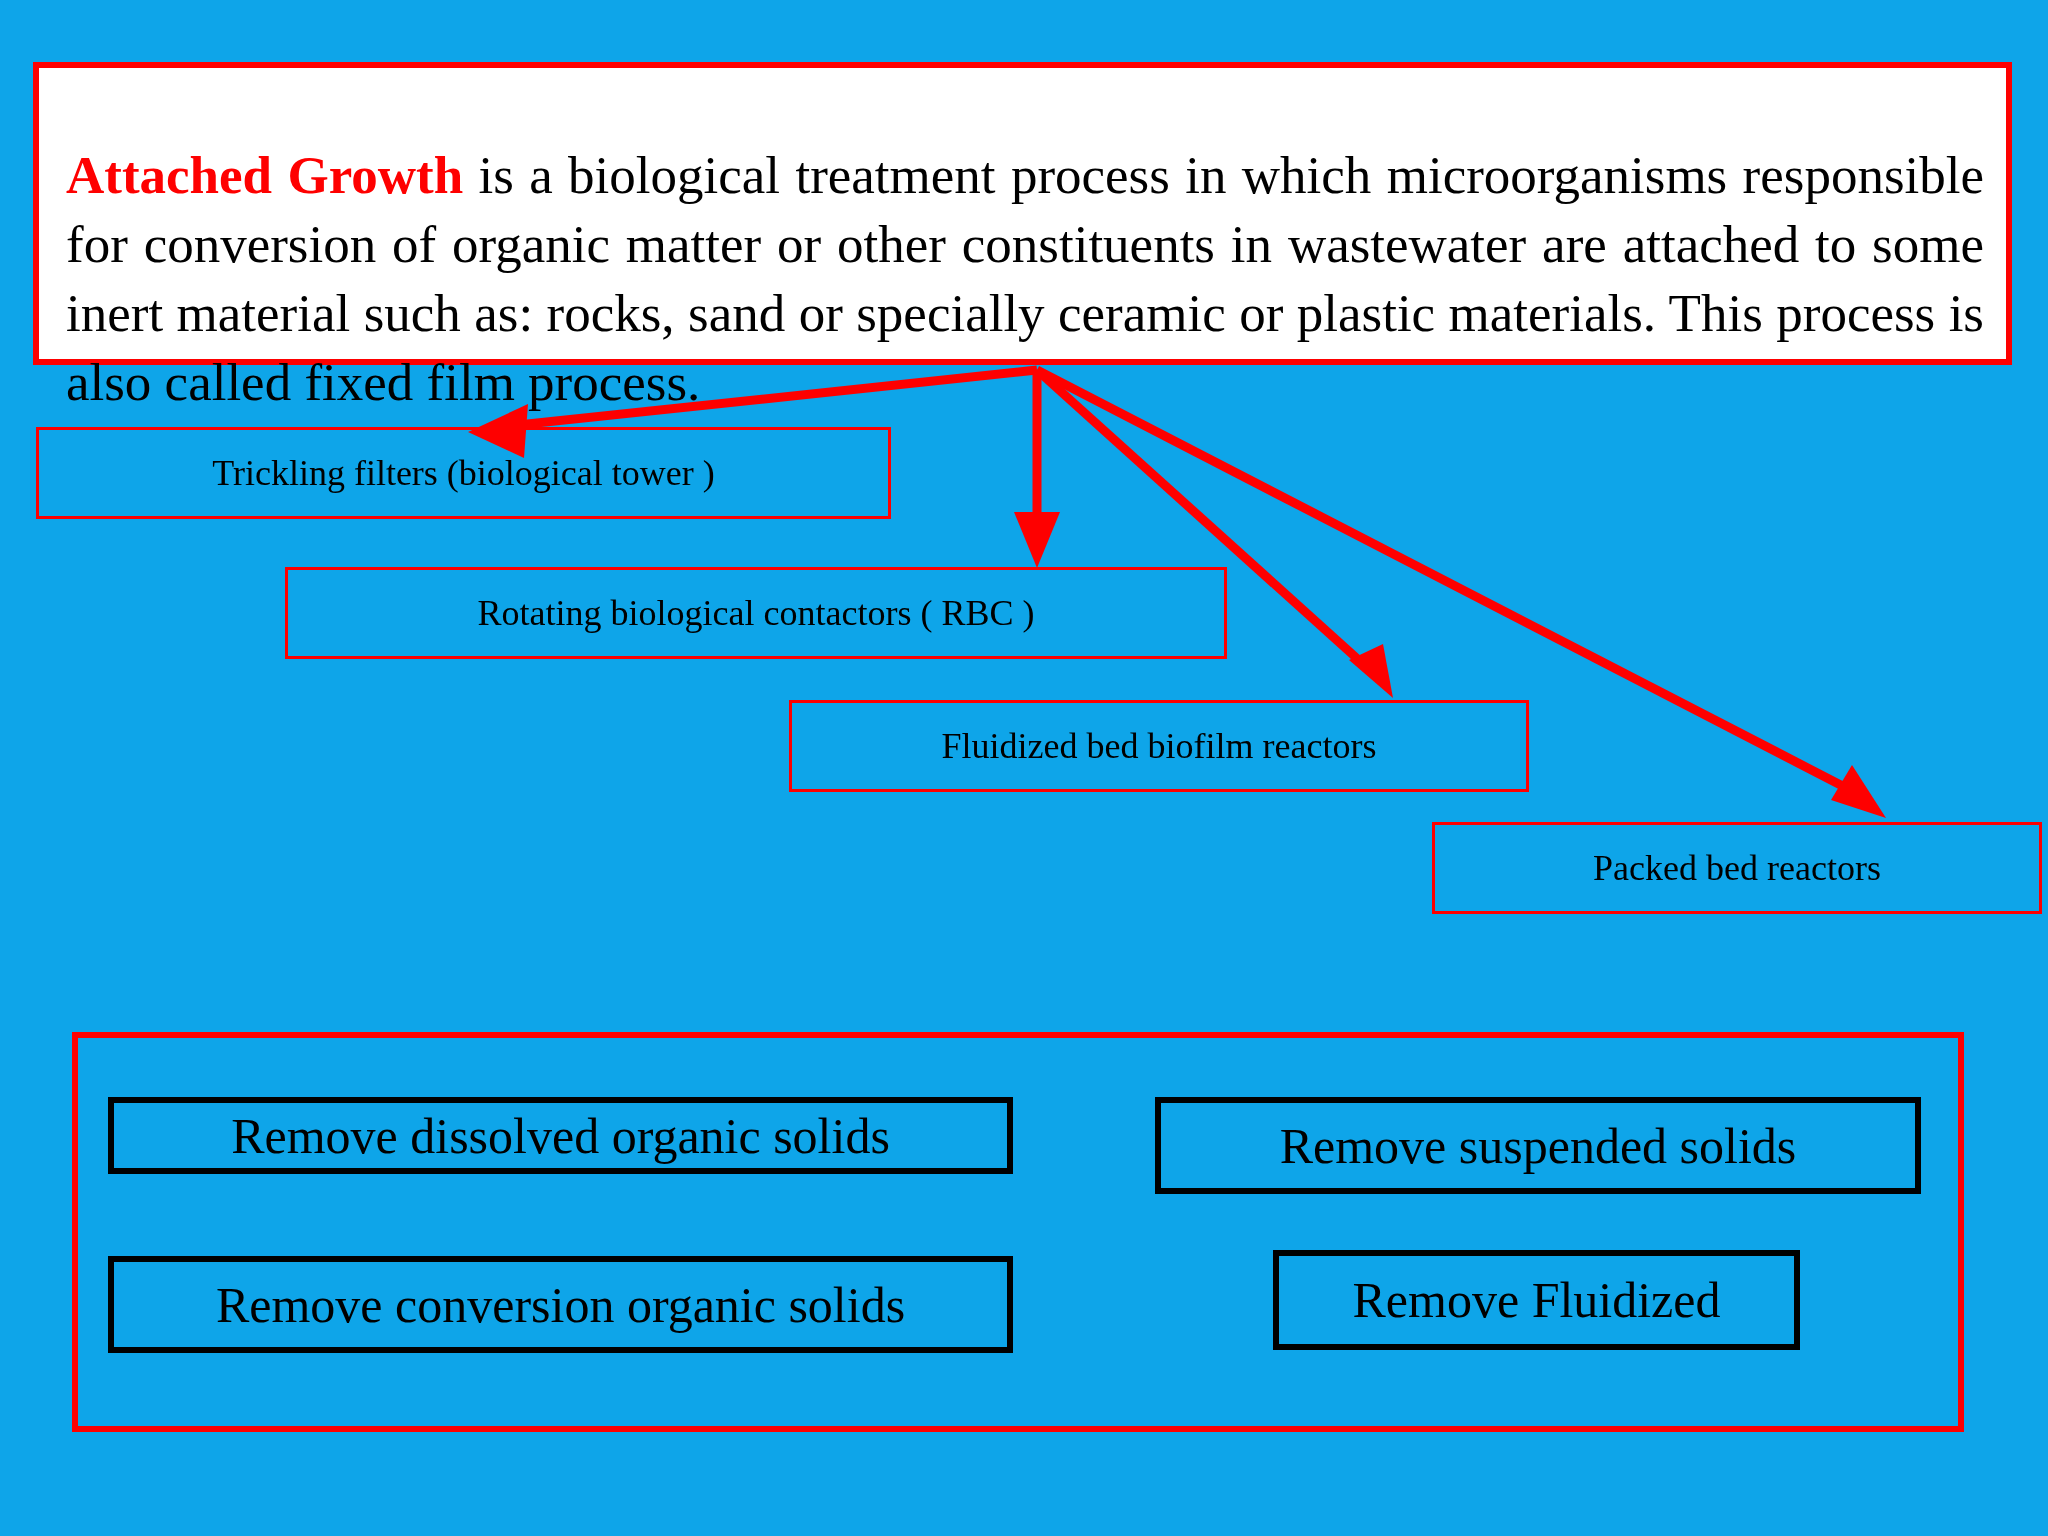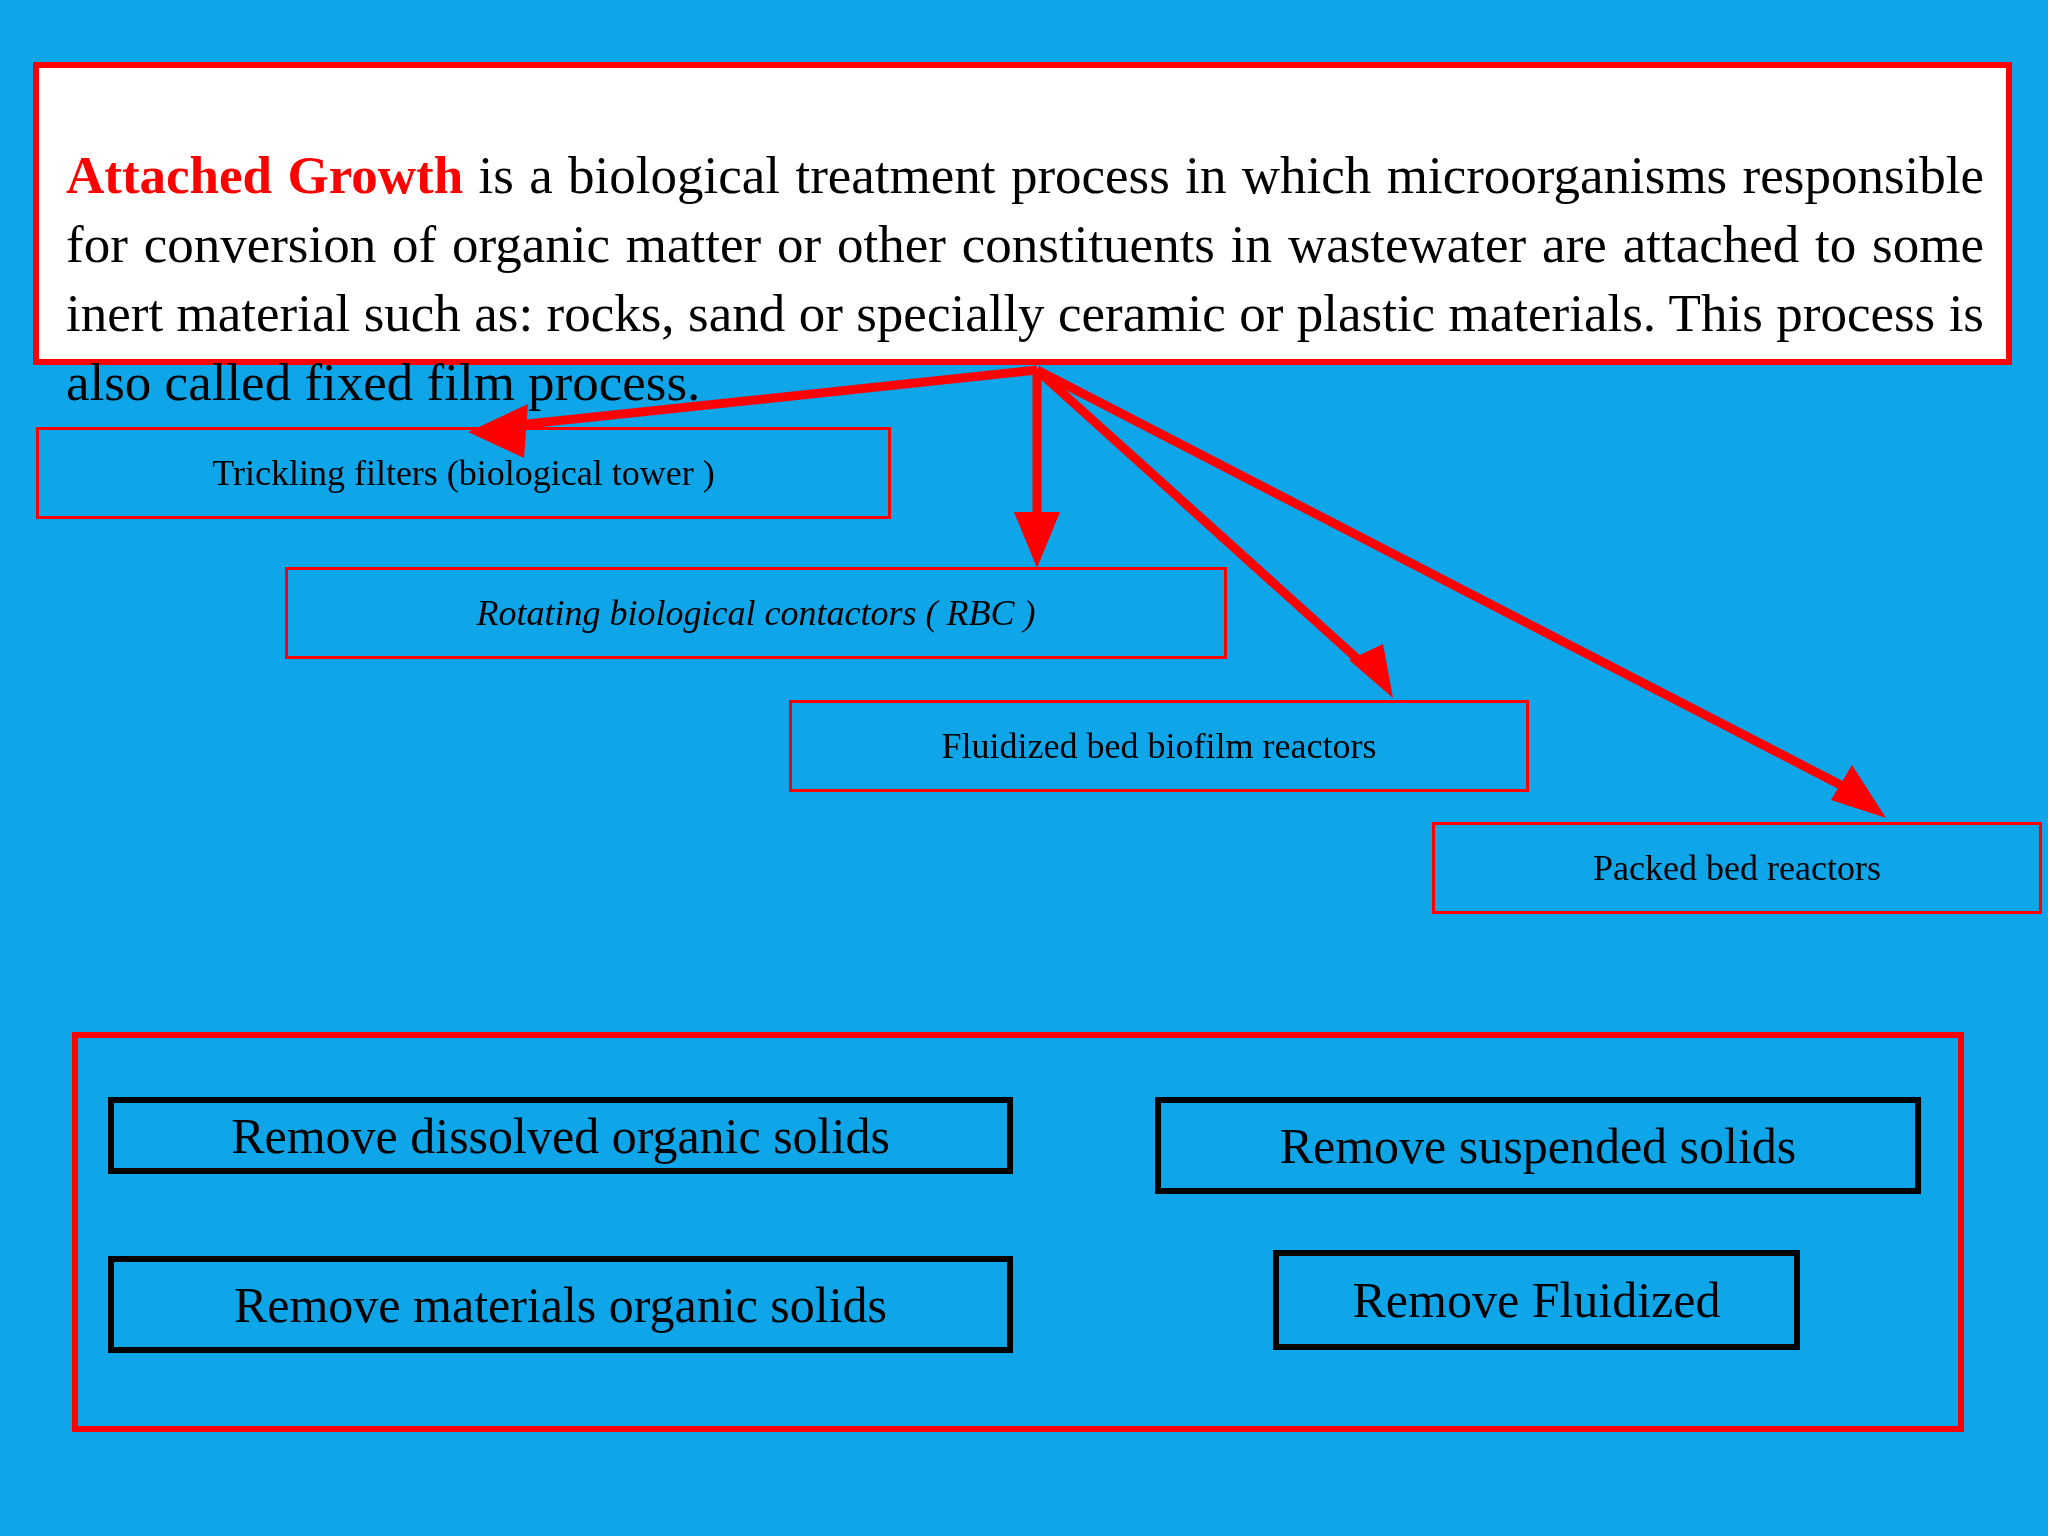--- a/index.html
+++ b/index.html
@@ -60,21 +60,21 @@
     border: 3px solid #fe0000;
     background: transparent;
     display: flex;
     align-items: center;
     justify-content: center;
     color: #000000;
     font-size: 36px;
     white-space: nowrap;
   }
   #box-trickling { left: 36px;   top: 427px; width: 855px;  height: 92px; }
-  #box-rbc       { left: 285px;  top: 567px; width: 942px;  height: 92px; font-style: italic; }
+  #box-rbc       { left: 285px;  top: 567px; width: 942px;  height: 92px; }
   #box-fluid     { left: 789px;  top: 700px; width: 740px;  height: 92px; }
   #box-packed    { left: 1432px; top: 822px; width: 610px;  height: 92px; }
 
   
   .goal-panel {
     position: absolute;
     left: 72px;
     top: 1032px;
     width: 1892px;
     height: 400px;
@@ -150,19 +150,19 @@
 
   <div class="goal-panel"></div>
 
   <div class="goal-box" id="goal-dissolved">
     <span>Remove dissolved organic solids</span>
   </div>
   <div class="goal-box" id="goal-suspended">
     <span>Remove suspended solids</span>
   </div>
   <div class="goal-box" id="goal-susporg">
-    <span>Remove materials organic solids</span>
+    <span>Remove conversion organic solids</span>
   </div>
   <div class="goal-box" id="goal-nutrient">
     <span>Remove Fluidized</span>
   </div>
 
 </div>
 
 </body></html>

